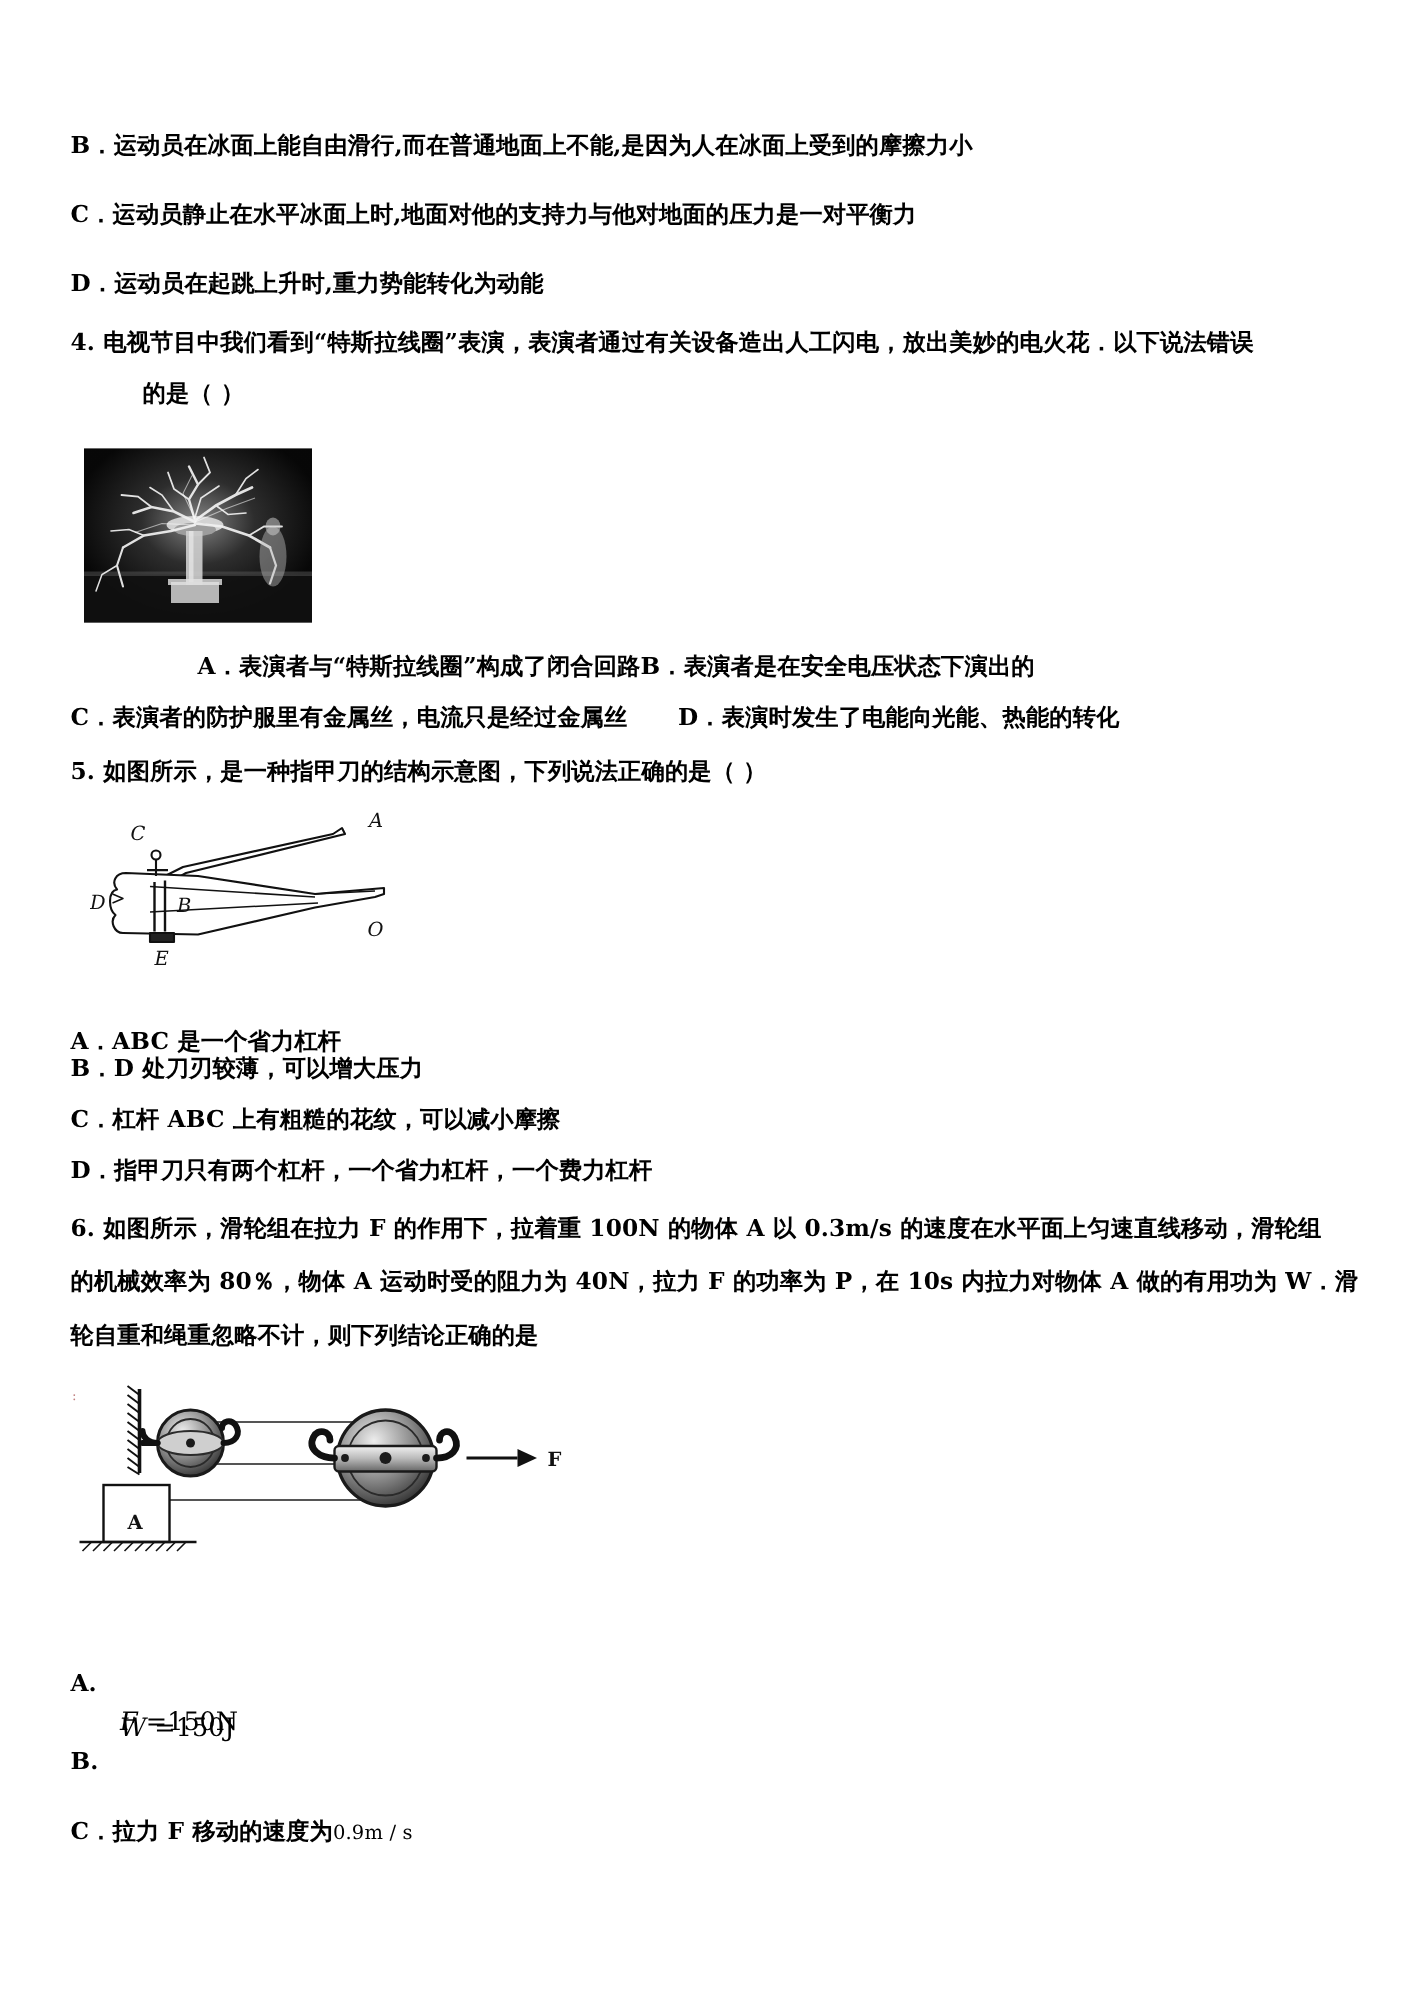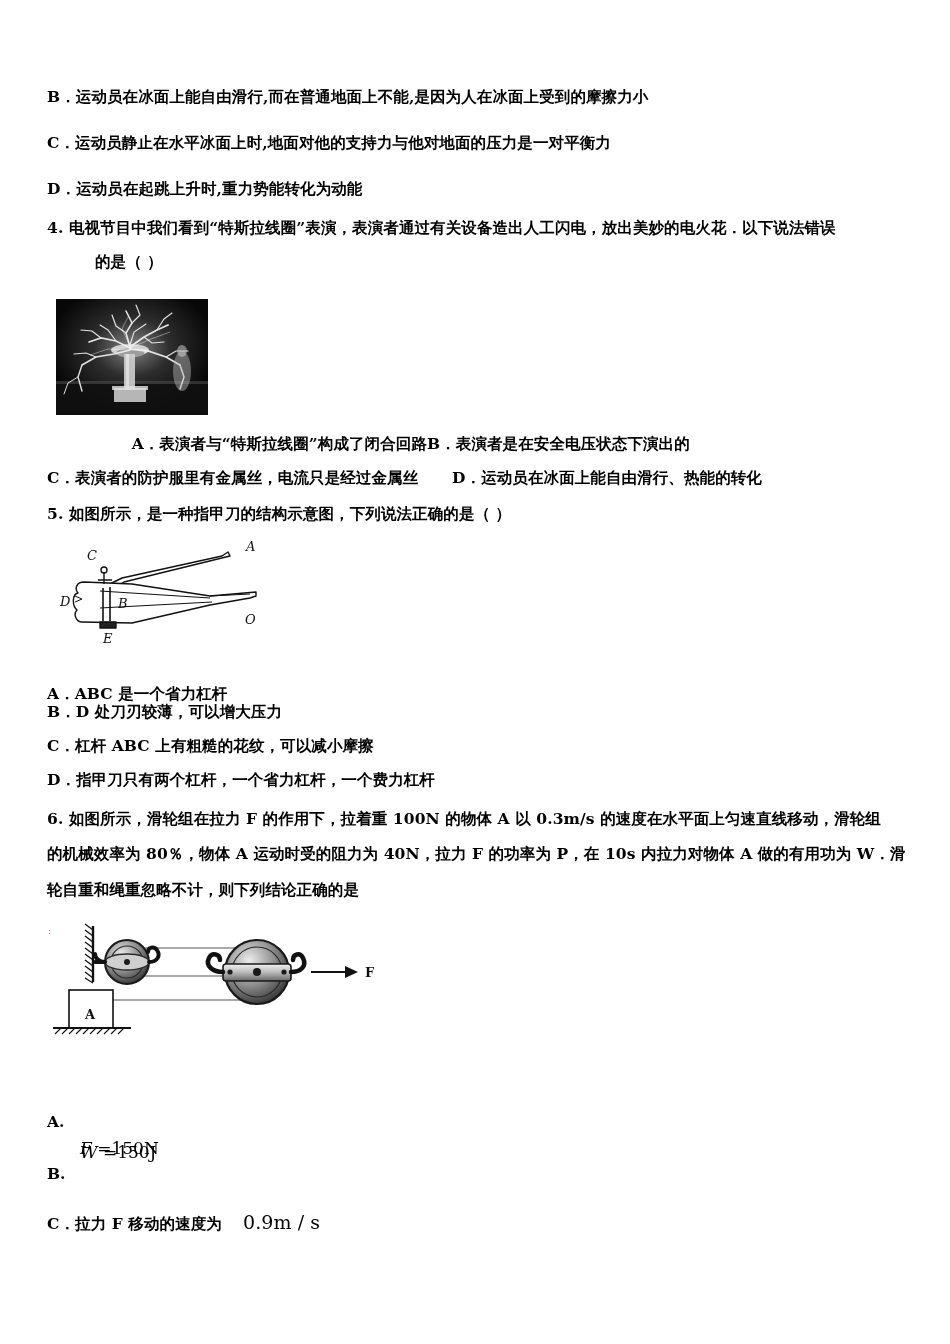--- a/index.html
+++ b/index.html
@@ -157,21 +157,21 @@
 
       <ellipse cx="126" cy="72" rx="9" ry="20" fill="#bdbdbd" opacity="0.45"></ellipse>
       <ellipse cx="126" cy="52" rx="5" ry="6" fill="#d5d5d5" opacity="0.5"></ellipse>
     </svg>
   </div>
 
   <div class="line" style="top:435px;">
     <span style="display:inline-block;width:380px;text-align:right;">A．表演者与“特斯拉线圈”构成了闭合回路</span><span>B．表演者是在安全电压状态下演出的</span>
   </div>
   <div class="line" style="top:469px;">
-    <span style="display:inline-block;width:405px;">C．表演者的防护服里有金属丝，电流只是经过金属丝</span><span>D．运动员在冰面上能自由滑行、热能的转化</span>
+    <span style="display:inline-block;width:405px;">C．表演者的防护服里有金属丝，电流只是经过金属丝</span><span>D．表演时发生了电能向光能、热能的转化</span>
   </div>
 
   <div class="line" style="top:505px;">5. 如图所示，是一种指甲刀的结构示意图，下列说法正确的是（     ）</div>
 
   <div id="clipper-figure">
     <svg width="225" height="110" viewBox="0 0 225 110">
       <g fill="none" stroke="#111" stroke-width="1.4" stroke-linejoin="round">
 
         <path d="M46 50 L62 42 L162 20 L168 16 L170 20 L64 46 L50 54 Z" fill="#fff"></path>
 
@@ -299,15 +299,15 @@
   <div style="position:absolute; left:47px; top:1098px;">
     <span class="math" style="position:absolute; left:33px; top:-8px; white-space:nowrap;margin-top:48px;"><i>F</i>&nbsp;<span>=150N</span></span>
     <span class="opt-label" style="position:absolute; left:0; top:14px; font-size:15.5px;">A.</span>
   </div>
 
   <div style="position:absolute; left:47px; top:1150px;">
     <span class="math" style="position:absolute; left:33px; top:-8px; white-space:nowrap;"><i>W</i>&nbsp;<span>=150J</span></span>
     <span class="opt-label" style="position:absolute; left:0; top:14px; font-size:15.5px;">B.</span>
   </div>
 
-  <div class="line" style="top:1212px;"><span>C．</span><span>拉力 F 移动的速度为</span><span class="math" style="font-size:19px;padding-left:21px;">0.9m / s</span></div>
+  <div class="line" style="top:1212px;"><span>C．</span><span>拉力 F 移动的速度为</span><span class="math" style="font-size:13px;">0.9m / s</span></div>
 
 </div>
 
 </body></html>

